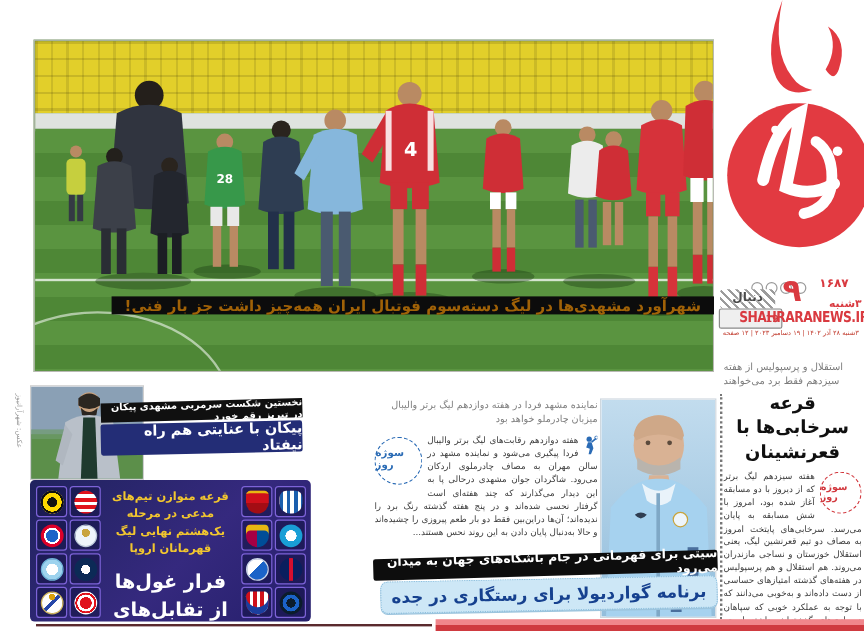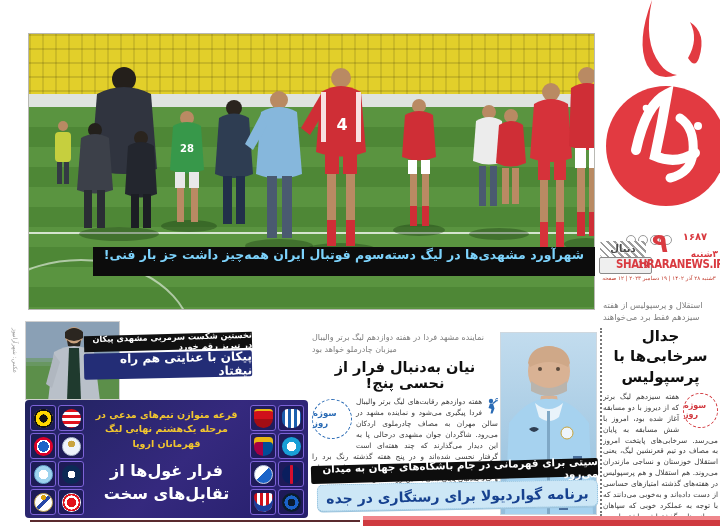--- a/index.html
+++ b/index.html
@@ -15,22 +15,22 @@
       repeating-linear-gradient(180deg, rgba(0,0,0,.12) 0 2px, transparent 2px 14px),
       #e2cf2a;}
   .wall{position:absolute;left:0;top:60px;width:100%;height:13px;background:#dfe3df;border-bottom:2px solid #aab3ab;}
   .pitch{position:absolute;left:0;top:73px;width:100%;height:204px;
     background:repeating-linear-gradient(180deg,#5a9440 0 20px,#4e8736 20px 40px);}
   .pitch-line{position:absolute;left:0;top:198px;width:100%;height:2px;background:rgba(255,255,255,.75);}
   .pitch-arc{position:absolute;left:-60px;top:225px;width:220px;height:160px;border:2px solid rgba(255,255,255,.55);border-radius:50%;}
   .figures{position:absolute;left:0;top:0;width:567px;height:277px;}
 
   
-  .main-kicker{left:93px;top:247px;width:502px;height:29px;background:#0c0c0c;color:#7dd3fc;
-    font-size:12.5px;font-weight:bold;display:flex;align-items:flex-start;justify-content:center;letter-spacing:0;}
+  .main-kicker{left:93px;top:247px;width:502px;height:15px;background:#0c0c0c;color:#a16207;
+    font-size:12.5px;font-weight:bold;display:flex;align-items:center;justify-content:center;letter-spacing:0;}
   .main-headline{left:62px;top:264px;width:533px;text-align:center;color:#ffd42a;
     font-size:33px;font-weight:bold;line-height:1.25;
     -webkit-text-stroke:1.3px #000;text-shadow:0 2px 0 #000,2px 0 0 #000,-2px 0 0 #000,0 -1px 0 #000;}
 
   
   .masthead{left:600px;top:0;width:120px;height:300px;background:#fff;}
   .coin{width:8px;height:8px;border:1.5px solid #9a9a9a;border-radius:50%;display:inline-block;margin-left:2px;background:#fff;}
   .coins-row{left:602px;top:230px;width:70px;}
   .issue-number{left:672px;top:231px;width:46px;text-align:center;color:#d93a40;font-size:10px;font-weight:bold;}
   .nine-glyph{left:645px;top:228px;width:30px;height:30px;color:#d93a40;font-size:26px;font-weight:bold;text-align:center;line-height:30px;}
@@ -58,21 +58,21 @@
 
   
   .coach-photo{left:25px;top:321px;width:95px;height:79px;overflow:hidden;border:1px solid #cfcfcf;box-sizing:border-box;}
   .peykan-kicker{left:84px;top:334px;width:168px;height:16px;background:#101010;color:#fff;font-size:8.2px;font-weight:bold;
     display:flex;align-items:center;justify-content:center;transform:rotate(-1.6deg);}
   .peykan-headline{left:84px;top:352px;width:168px;height:26px;background:#232d76;color:#fff;font-size:12px;font-weight:bold;
     display:flex;align-items:center;justify-content:center;transform:rotate(-1.2deg);border-radius:2px;}
   .photo-credit{left:12px;top:328px;color:#999;font-size:6px;writing-mode:vertical-rl;letter-spacing:.5px;}
 
   
-  .ucl-box{left:25px;top:400px;width:283px;height:118px;border-radius:4px;overflow:hidden;
+  .ucl-box{left:25px;top:400px;width:234px;height:118px;border-radius:4px;overflow:hidden;
     background:linear-gradient(135deg,#20235e 0%,#35297e 55%,#251f6b 100%);}
   .ucl-grid{position:absolute;top:5px;display:grid;grid-template-columns:26px 26px;grid-auto-rows:26px;gap:2px;}
   .ucl-grid-left{right:4px;}
   .ucl-grid-right{left:5px;}
   .club-tile{width:26px;height:26px;border:1px solid #7d63d8;border-radius:3px;background:rgba(20,20,70,.55);
     display:flex;align-items:center;justify-content:center;box-sizing:border-box;}
   .club{width:19px;height:19px;border-radius:50%;}
   .ucl-texts{position:absolute;left:62px;right:62px;top:8px;text-align:center;}
   .ucl-kicker{color:#f2c62f;font-size:9.5px;font-weight:bold;line-height:1.5;}
   .ucl-headline{color:#ffffff;font-size:16px;font-weight:bold;line-height:1.45;margin-top:8px;}
@@ -90,21 +90,21 @@
   .club-dortmund{background:radial-gradient(circle,#111 0 30%,#ffd800 31% 58%,#111 59% 70%,#ffd800 71%);}
   .club-lazio{background:radial-gradient(circle at 50% 35%,#c9a43f 0 24%,#eef4fb 25%);border:1px solid #b9c6d6;box-sizing:border-box;}
   .club-bayern{background:radial-gradient(circle,#1b63c8 0 38%,#fff 39% 50%,#dd0029 51%);}
   .club-copenhagen{background:radial-gradient(circle,#fff 0 28%,#0c2a56 29%);}
   .club-mancity{background:radial-gradient(circle,#fff 0 40%,#9ed3ee 41%);border:1px solid #6fb3d8;box-sizing:border-box;}
   .club-leipzig{background:radial-gradient(circle,#e0121c 0 36%,#fff 37% 52%,#e0121c 53% 64%,#fff 65%);}
   .club-realmadrid{background:radial-gradient(circle at 50% 20%,#d9a00b 0 16%,transparent 17%),linear-gradient(135deg,#fdfdfd 0 44%,#2546a8 44% 56%,#fdfdfd 56%);border:1px solid #cdb25a;box-sizing:border-box;}
 
   
   .volley{left:312px;top:332px;width:186px;}
-  .volley-kicker{color:#7c7c7c;font-size:8px;text-align:left;line-height:1.5;}
+  .volley-kicker{color:#7c7c7c;font-size:8px;text-align:right;line-height:1.5;}
   .volley-headline{color:#101010;font-size:14.5px;font-weight:bold;text-align:center;margin-top:3px;}
   .volley .body-text{max-height:102px;overflow:hidden;margin-top:6px;}
   .volley-icon{float:right;margin:1px 0 1px 3px;}
 
   
   .pep-photo{left:500px;top:332px;width:97px;height:183px;overflow:hidden;border:1px solid #cfd8df;box-sizing:border-box;}
   .city-kicker{left:311px;top:462px;width:287px;height:18px;background:#0d0d0d;color:#fff;font-size:10.3px;font-weight:bold;
     display:flex;align-items:center;justify-content:center;transform:rotate(-1.6deg);border-radius:2px;}
   .city-headline{left:317px;top:482px;width:281px;height:27px;background:#cde7f6;color:#16418f;font-size:14px;font-weight:bold;
     display:flex;align-items:center;justify-content:center;transform:rotate(-1.1deg);border-radius:6px;
@@ -272,21 +272,21 @@
   <div class="abs nine-glyph">۹</div>
   <div class="abs issue-number">۱۶۸۷</div>
   <div class="abs weekday">۳شنبه</div>
   <div class="abs day-badge">19</div>
   <div class="abs website">SHAHRARANEWS.IR</div>
   <div class="abs date-line">۳شنبه ۲۸ آذر ۱۴۰۲ | ۱۹ دسامبر ۲۰۲۳ | ۱۲ صفحه</div>
 
   <div class="abs dotted-divider"></div>
   <div class="abs derby">
     <div class="derby-kicker">استقلال و پرسپولیس از هفته سیزدهم فقط برد می‌خواهند</div>
-    <div class="derby-headline">جدال سرخابی‌ها با پرسپولیس</div>
+    <div class="derby-headline">قرعه سرخابی‌ها با قعرنشینان</div>
     <div class="body-text">
       <span class="stamp stamp-red">سوژه روز</span>
       <span>هفته سیزدهم لیگ برتر که از دیروز با دو مسابقه آغاز شده بود، امروز با شش مسابقه به پایان می‌رسد. سرخابی‌های پایتخت امروز به مصاف دو تیم قعرنشین لیگ، یعنی استقلال خوزستان و نساجی مازندران می‌روند. هم استقلال و هم پرسپولیس در هفته‌های گذشته امتیازهای حساسی از دست داده‌اند و به‌خوبی می‌دانند که با توجه به عملکرد خوبی که سپاهان در بازی‌های گذشته‌اش داشته است، اگر همچنان به لغزش و از دست دادن امتیاز ادامه دهند، خیلی زود باید رقابت قهرمانی این فصل را به حریف پرمهره و قدرتمند اصفهانی واگذار کنند. استقلال و پرسپولیس چند روز پس از تساوی پرحاشیه‌ای که برابر یکدیگر به دست آوردند، حالا فرصت خوبی دارند تا برابر دو تیم انتهای جدول، برتری‌شان را ثابت کنند و به صدر نزدیک شوند...</span>
     </div>
   </div>
 
   <div class="abs photo-credit">عکس: شهرآرانیوز</div>
   <div class="abs coach-photo">
     <svg width="95" height="79" viewBox="0 0 95 79">
       <rect width="95" height="79" fill="#8aa0b5"></rect>
@@ -359,21 +359,20 @@
         </div>
       </div>
     <div class="ucl-texts">
       <div class="ucl-kicker">قرعه متوازن تیم‌های مدعی در مرحله یک‌هشتم نهایی لیگ قهرمانان اروپا</div>
       <div class="ucl-headline">فرار غول‌ها از تقابل‌های سخت</div>
     </div>
   </div>
 
   <div class="abs volley">
     <div class="volley-kicker">نماینده مشهد فردا در هفته دوازدهم لیگ برتر والیبال میزبان چادرملو خواهد بود</div>
-    <div class="volley-headline">نیان به‌دنبال فرار از نحسی پنج!</div>
     <div class="body-text">
       <svg class="volley-icon" width="13" height="17" viewBox="0 0 13 17">
         <circle cx="6" cy="3" r="2.2" fill="#2a6bb5"></circle>
         <path d="M5 5.5 l3 0 1.5 5 -2 5 -2 0 1 -4.5 -3 -1 z" fill="#2a6bb5"></path>
         <path d="M8 5.5 l3.5 -3" stroke="#2a6bb5" stroke-width="1.4"></path>
         <circle cx="12" cy="1.6" r="1.3" fill="none" stroke="#2a6bb5" stroke-width=".8"></circle>
       </svg>
       <span class="stamp stamp-blue">سوژه روز</span>
       <span>هفته دوازدهم رقابت‌های لیگ برتر والیبال فردا پیگیری می‌شود و نماینده مشهد در سالن مهران به مصاف چادرملوی اردکان می‌رود. شاگردان جوان مشهدی درحالی پا به این دیدار می‌گذارند که چند هفته‌ای است گرفتار نحسی شده‌اند و در پنج هفته گذشته رنگ برد را ندیده‌اند؛ آن‌ها دراین‌بین فقط دو بار طعم پیروزی را چشیده‌اند و حالا به‌دنبال پایان دادن به این روند نحس هستند...</span>
     </div>

